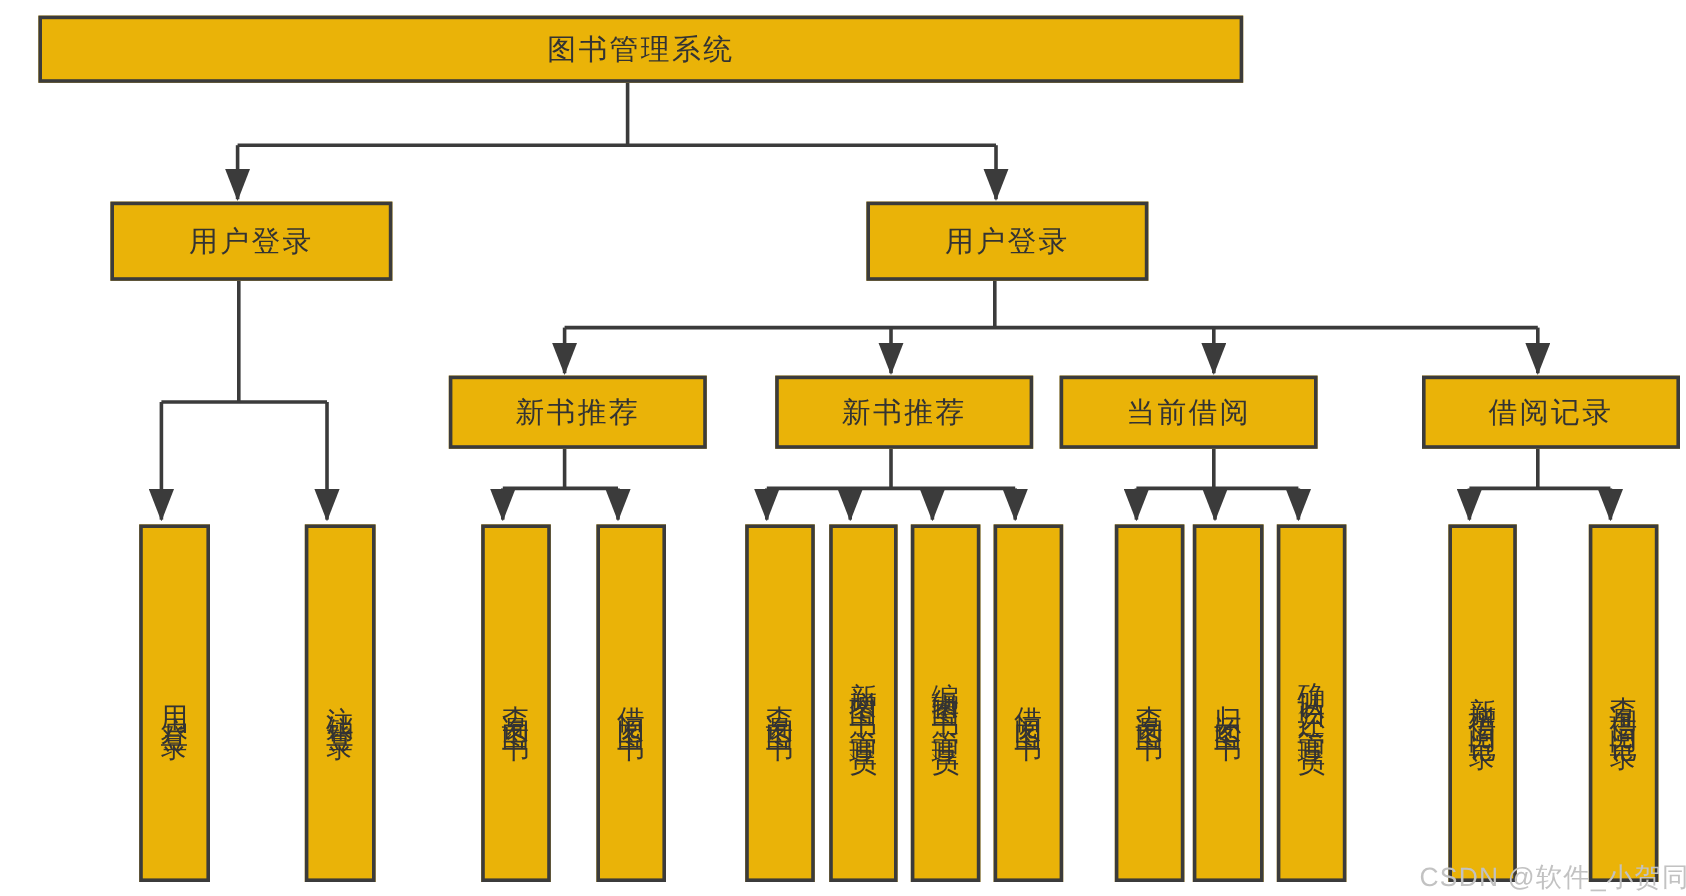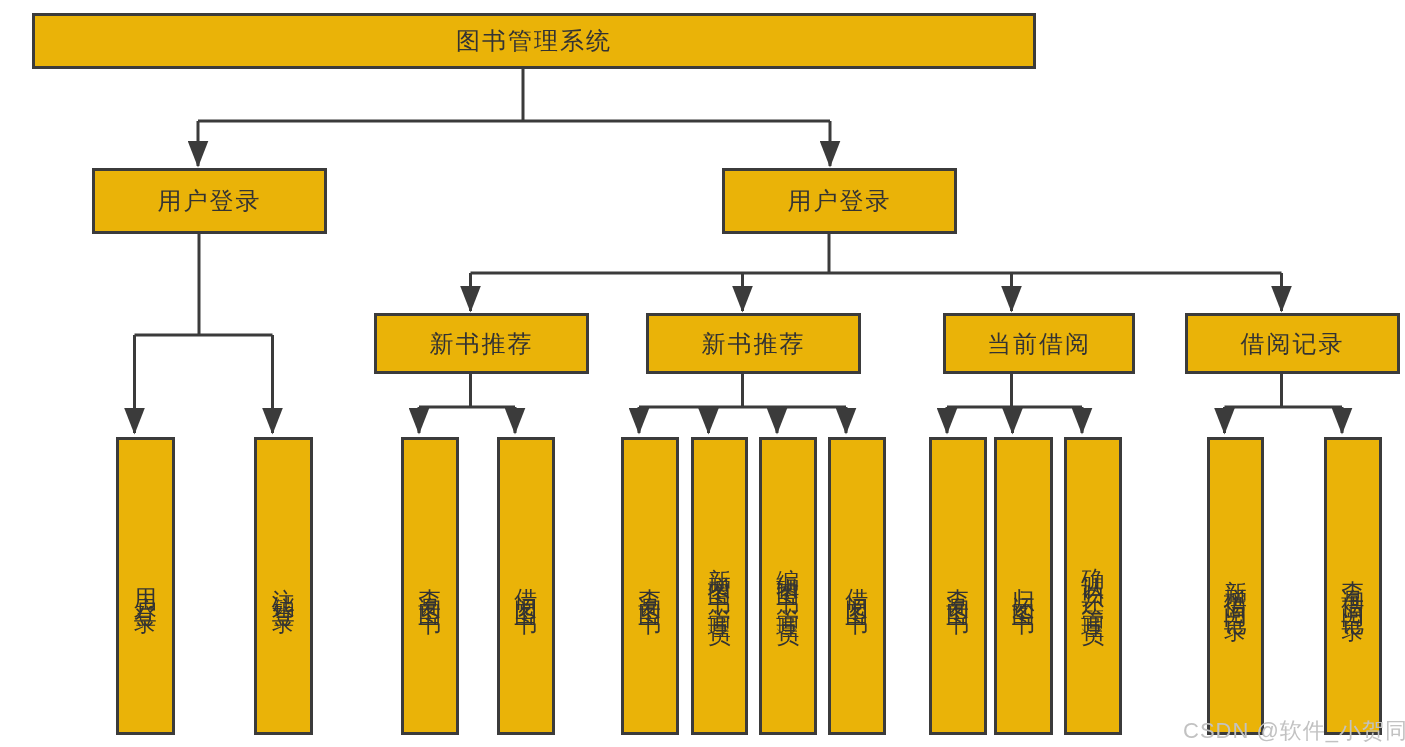--- a/index.html
+++ b/index.html
@@ -93,21 +93,21 @@
   <div class="box h-box" style="left:711px; top:168px; width:235px; height:66px;">
     <span>用户登录</span>
   </div>
 
   <div class="box h-box" style="left:363px; top:313px; width:215px; height:61px;">
     <span>新书推荐</span>
   </div>
   <div class="box h-box" style="left:635px; top:313px; width:215px; height:61px;">
     <span>新书推荐</span>
   </div>
-  <div class="box h-box" style="left:932px; top:313px; width:192px; height:61px;">
+  <div class="box h-box" style="left:872px; top:313px; width:215px; height:61px;">
     <span>当前借阅</span>
   </div>
   <div class="box h-box" style="left:1174px; top:313px; width:215px; height:61px;">
     <span>借阅记录</span>
   </div>
 
   <div class="box v-box" style="left:105px; width:59px;">
     <span class="vlabel">用户登录</span>
   </div>
   <div class="box v-box" style="left:243px; width:59px;">

